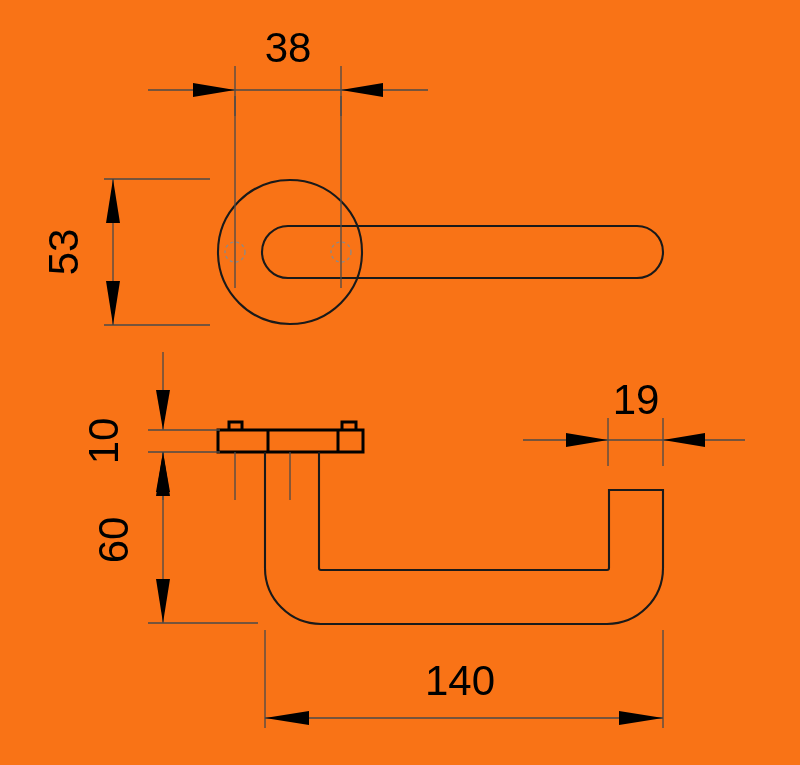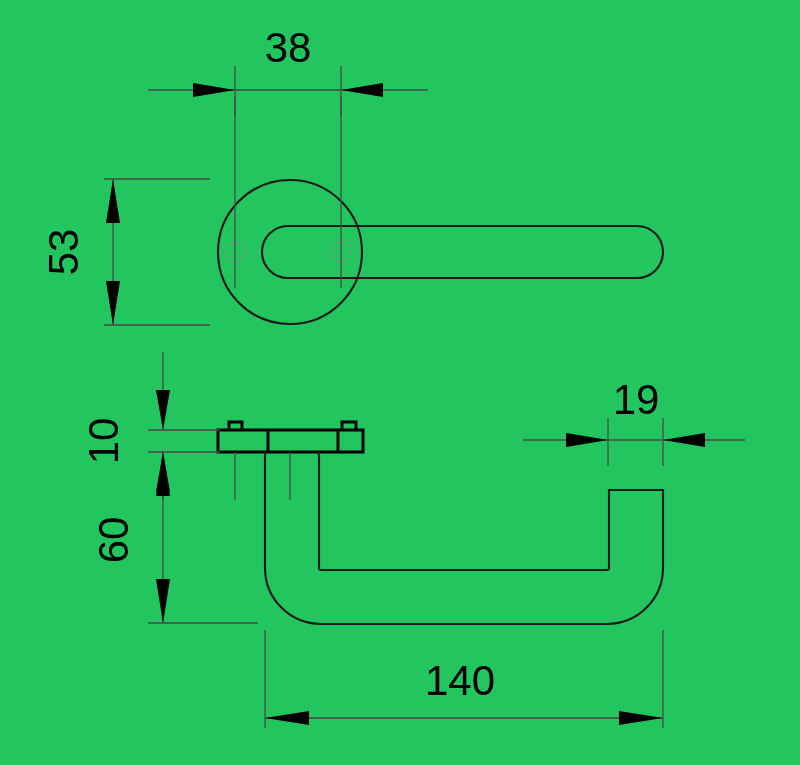--- a/index.html
+++ b/index.html
@@ -7,21 +7,21 @@
     padding: 0;
     background: #ffffff;
   }
   body {
     font-family: "Liberation Sans", sans-serif;
   }
   #drawing-root {
     position: relative;
     width: 800px;
     height: 765px;
-    background: #22c55e;
+    background: #f97316;
     overflow: hidden;
   }
   svg#tech-drawing {
     display: block;
     width: 800px;
     height: 765px;
   }
   .dim-text {
     font-family: "Liberation Sans", sans-serif;
     font-size: 42px;

